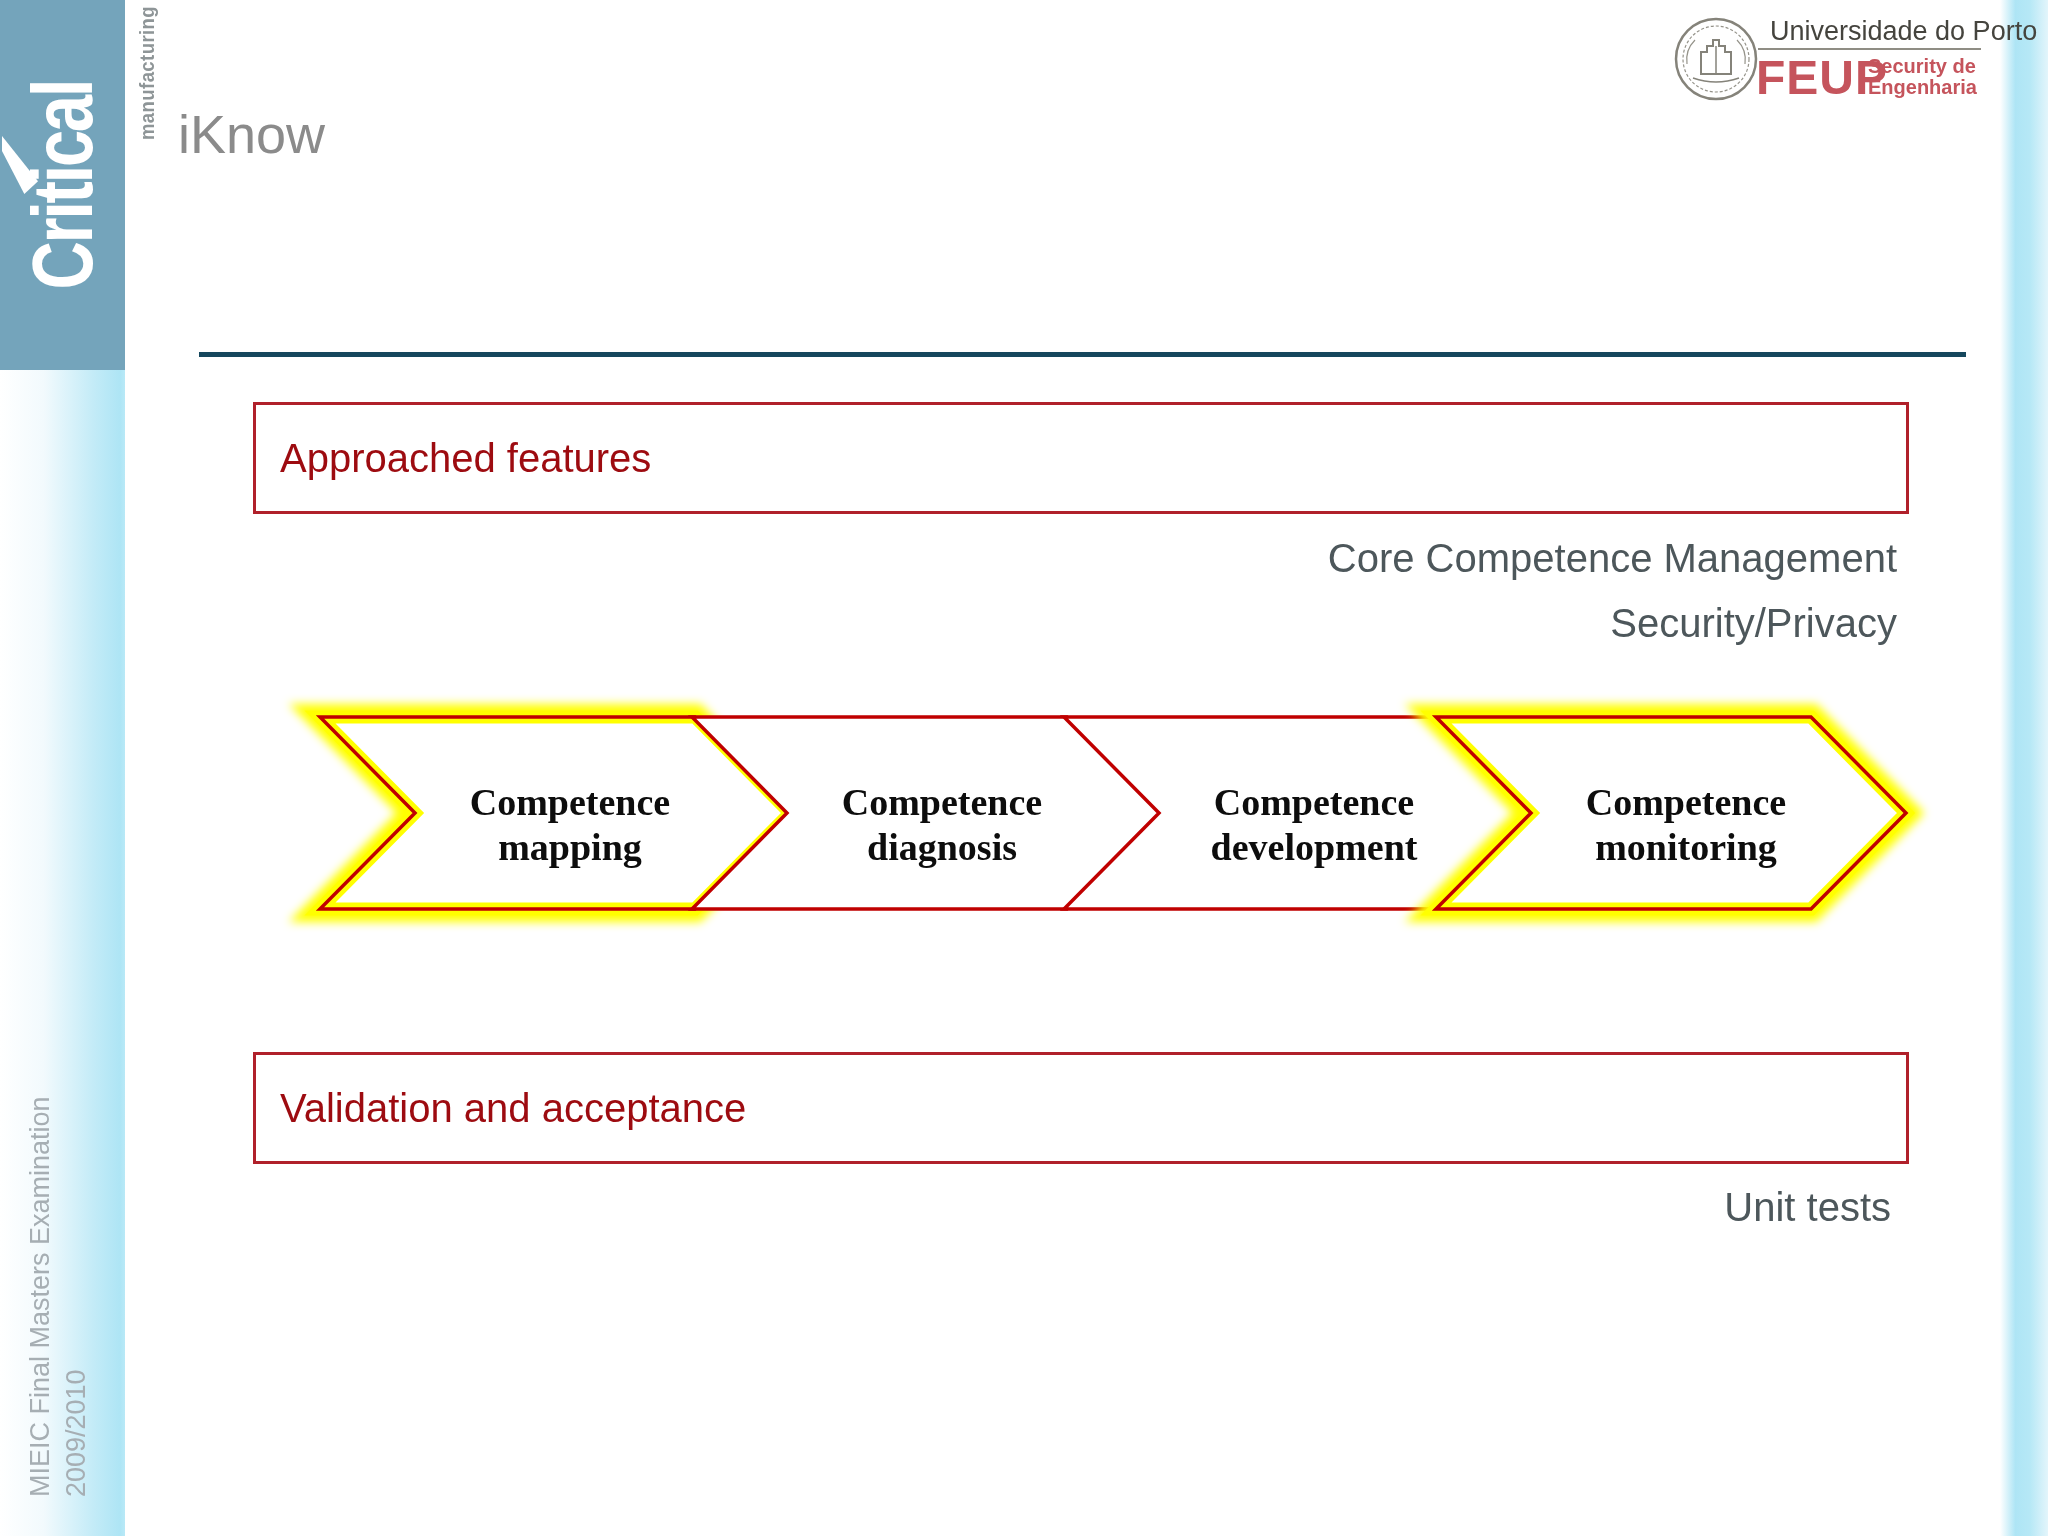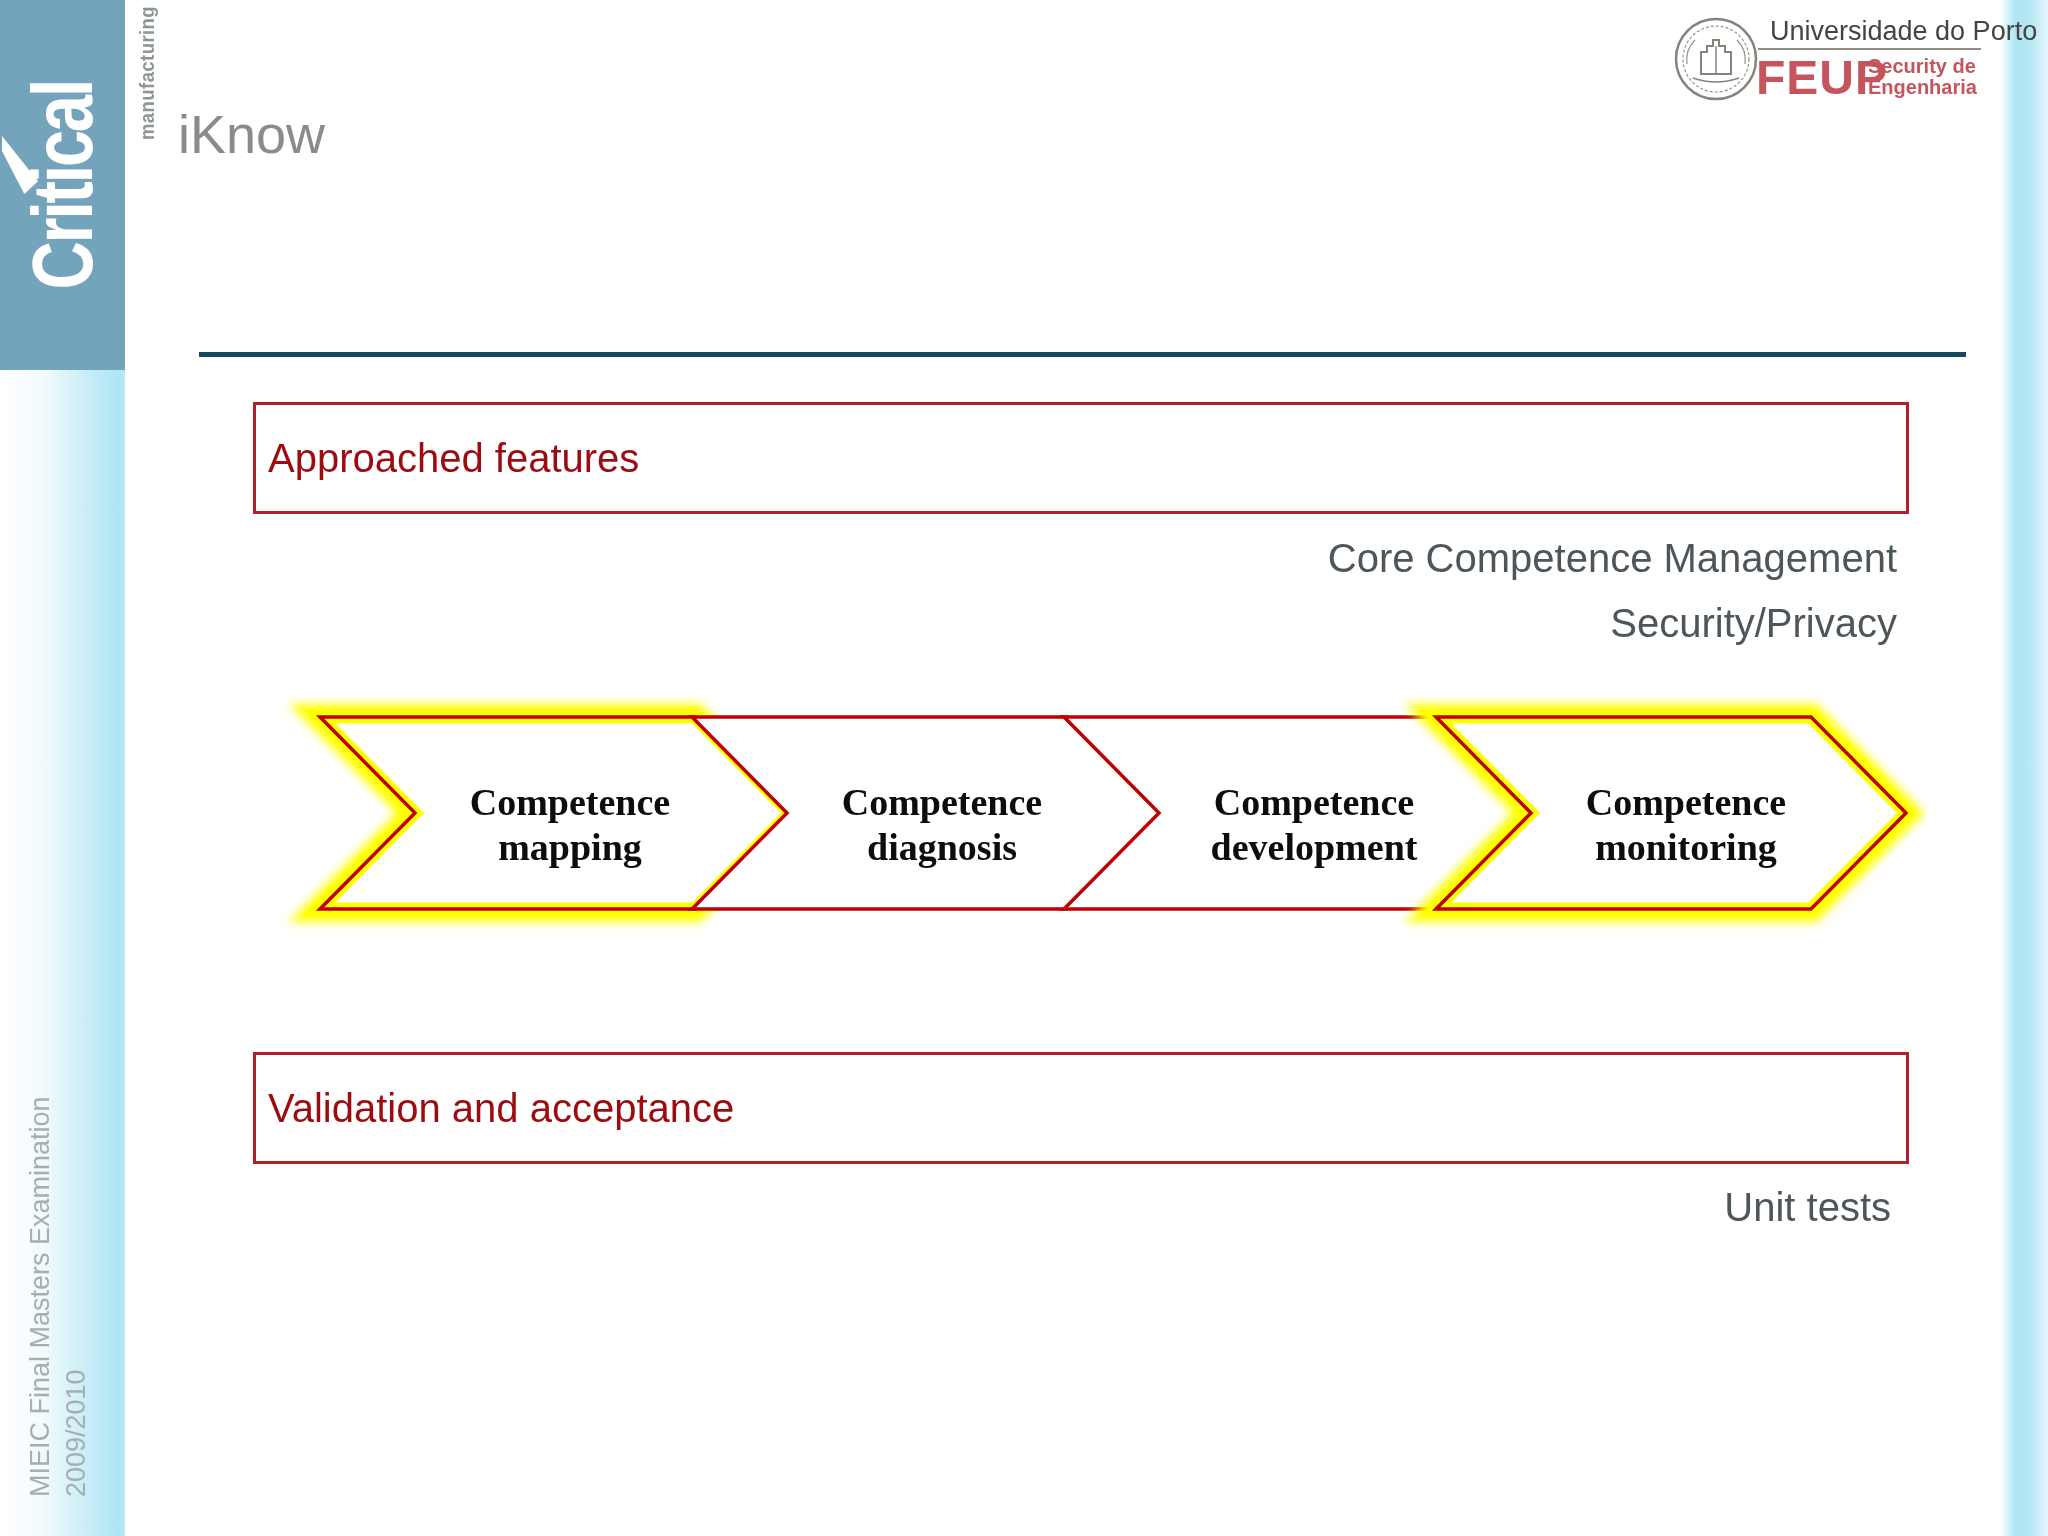--- a/index.html
+++ b/index.html
@@ -56,21 +56,21 @@
   .feup-seal{position:absolute;left:3px;top:2px;}
   .up-name{position:absolute;left:100px;top:6px;font-size:27px;font-weight:400;color:#45443e;white-space:nowrap;}
   .up-rule{position:absolute;left:88px;top:38px;width:223px;height:2px;background:#8f8d84;}
   .feup-acronym{position:absolute;left:86px;top:40px;font-size:48px;font-weight:700;color:#c5545c;letter-spacing:1px;}
   .feup-faculty{position:absolute;left:198px;top:46px;font-size:20px;line-height:21px;font-weight:700;color:#c5545c;white-space:nowrap;}
   
   .red-box{
     position:absolute;left:253px;width:1656px;height:112px;border:3px solid #b0202a;
     display:flex;align-items:center;box-sizing:border-box;background:transparent;
   }
-  .red-box .box-label{font-size:40px;color:#9d0b10;padding-left:12px;}
+  .red-box .box-label{font-size:40px;color:#9d0b10;padding-left:24px;}
   .box-features{top:402px;}
   .box-validation{top:1052px;}
   .right-text{position:absolute;right:151px;font-size:40px;color:#4d575b;white-space:nowrap;}
   .feature-1{top:536px;}
   .feature-2{top:601px;}
   .validation-1{top:1185px;right:157px;}
   
   .chevron-svg{position:absolute;left:290px;top:695px;overflow:visible;}
   .chevron-label{font-family:"Liberation Serif",serif;font-weight:700;font-size:38px;fill:#0d0d0d;}
 </style>

